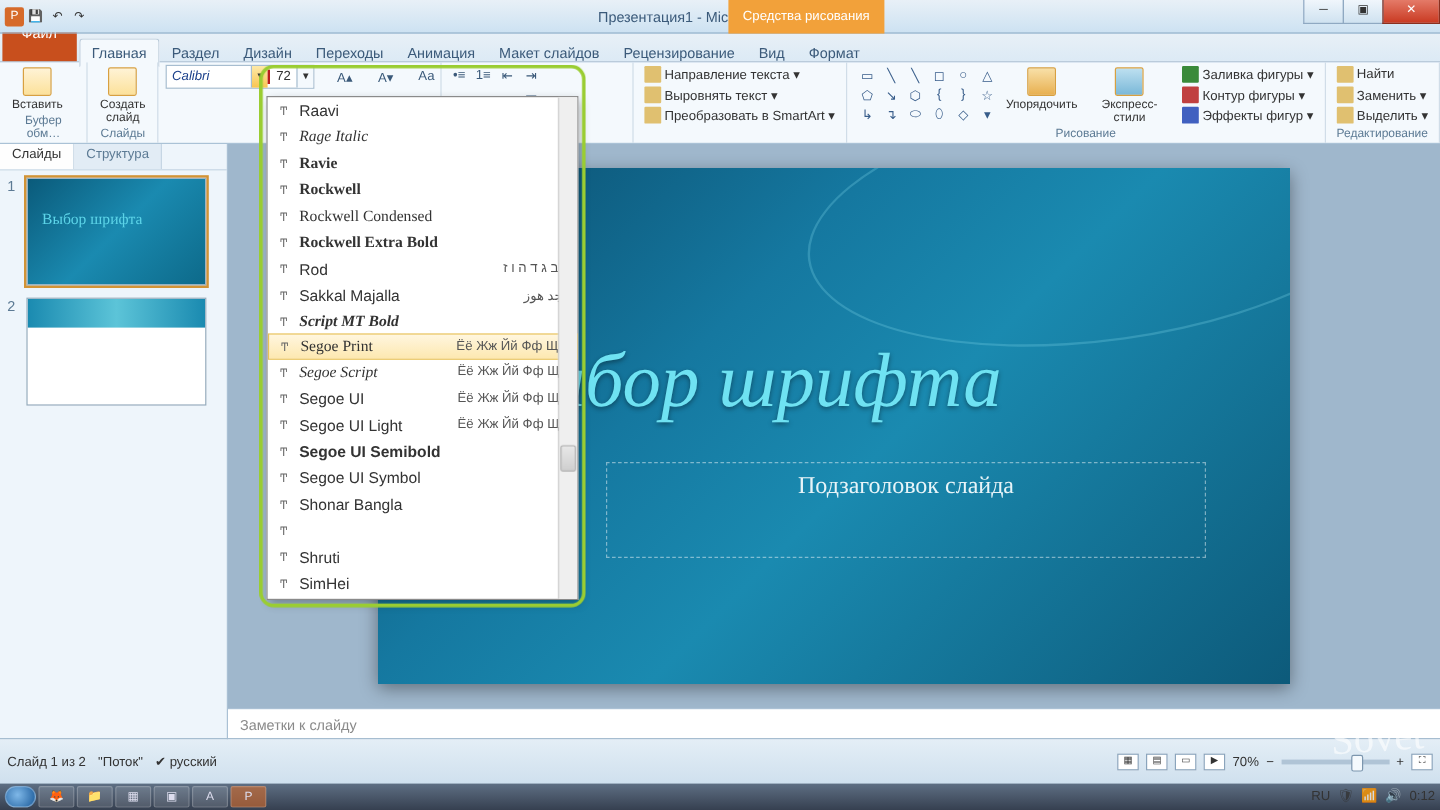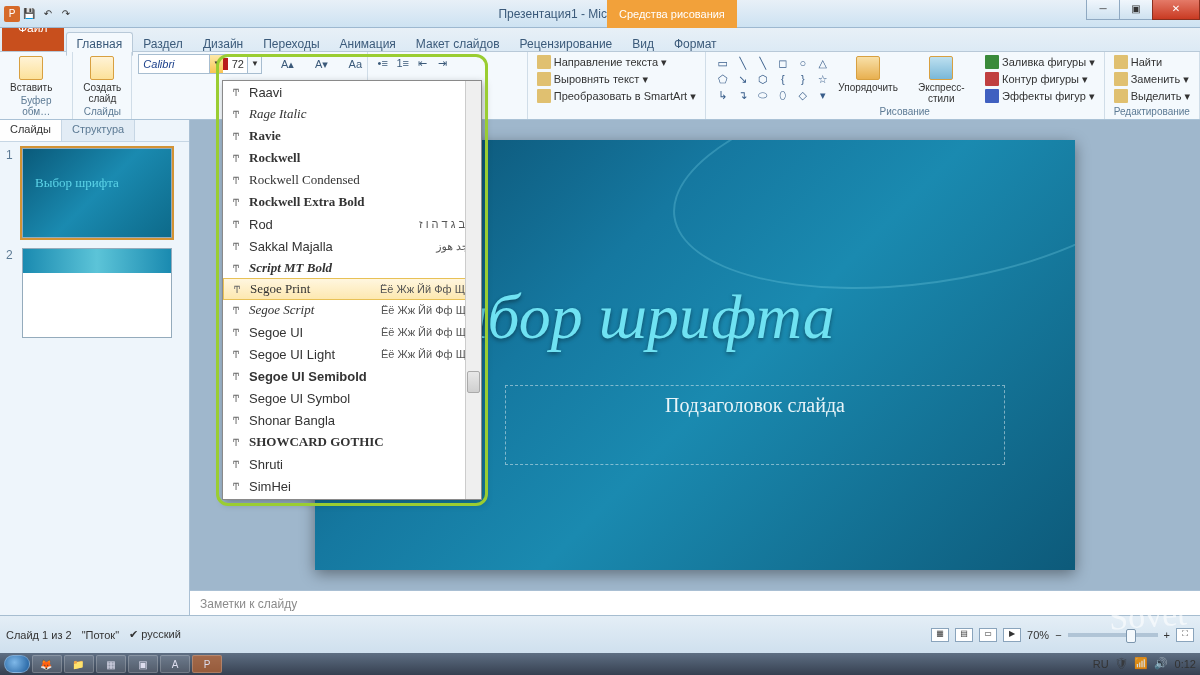--- a/index.html
+++ b/index.html
@@ -22,21 +22,21 @@
 .group-body{display:flex;gap:2px;align-items:flex-start;flex:1}
 .big-btn{display:flex;flex-direction:column;align-items:center;padding:2px 4px;gap:2px;min-width:42px}
 .big-btn .ic{width:24px;height:24px;border:1px solid #d8a040;background:linear-gradient(#fff3d6,#fce19a);border-radius:2px}
 .big-btn .lbl{font-size:10px;text-align:center;line-height:11px}
 .small-row{display:flex;flex-direction:column;gap:1px}
 .small-btn{display:flex;align-items:center;gap:3px;padding:1px 3px;font-size:10px;white-space:nowrap}
 .small-btn .ic{width:14px;height:14px;background:#e0c070;border-radius:1px}
 .font-box{display:flex;align-items:center;border:1px solid #a7bdd0;background:#fff;height:20px}
 .font-name{width:70px;padding:0 4px;color:#1a3f8a;font-style:italic;font-size:11px}
 .font-dd{width:14px;text-align:center;border-left:1px solid #a7bdd0;background:linear-gradient(#fde9a8,#f9c552);height:100%;line-height:18px;font-size:8px}
-.font-size{width:24px;border-left:5px solid #b91c1c;text-align:center}
+.font-size{width:24px;border-left:2px solid #b91c1c;text-align:center}
 .ribbon-ic{width:18px;height:18px;display:inline-flex;align-items:center;justify-content:center;font-size:11px;color:#3b5a7a}
 .shapes-gallery{display:grid;grid-template-columns:repeat(6,18px);gap:2px;padding:2px}
 .shape-cell{width:18px;height:14px;border:1px solid transparent;display:flex;align-items:center;justify-content:center;font-size:11px;color:#385d8a}
 .panes{position:absolute;top:120px;left:0;right:0;bottom:44px;display:flex;background:#9fb7cc}
 .left-pane{width:190px;background:#eef5fb;border-right:1px solid #aac0d4;display:flex;flex-direction:column}
 .pane-tabs{display:flex;height:22px;border-bottom:1px solid #c6d6e4}
 .pane-tab{padding:3px 10px;font-size:11px;border-right:1px solid #c6d6e4;background:#fefefe}
 .pane-tab.inactive{background:#e2ecf5;color:#5c7a94}
 .thumbs{flex:1;overflow:auto;padding:6px}
 .thumb-wrap{display:flex;gap:6px;margin-bottom:10px}
@@ -306,21 +306,20 @@
       <div class="font-item">
         <span class="font-glyph">Ͳ</span>
         <span class="font-label">Segoe UI Symbol</span>
       </div>
       <div class="font-item">
         <span class="font-glyph">Ͳ</span>
         <span class="font-label">Shonar Bangla</span>
       </div>
       <div class="font-item">
         <span class="font-glyph">Ͳ</span>
-        <span class="font-label" style="font-family: Impact, fantasy; font-weight: bold;">SHOWCARD GOTHIC</span>
       </div>
       <div class="font-item">
         <span class="font-glyph">Ͳ</span>
         <span class="font-label">Shruti</span>
       </div>
       <div class="font-item">
         <span class="font-glyph">Ͳ</span>
         <span class="font-label" style="font-family: SimHei, sans-serif;">SimHei</span>
       </div>
       <div class="font-item"></div>

